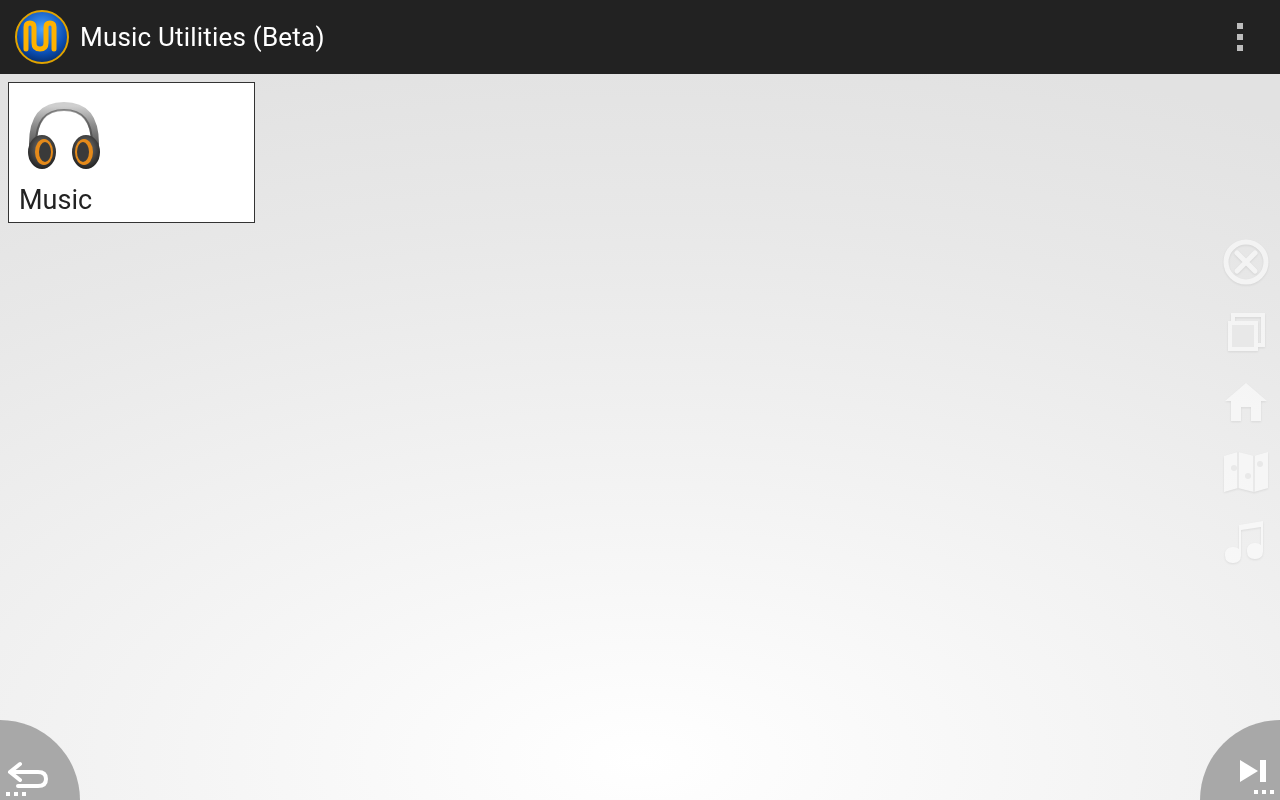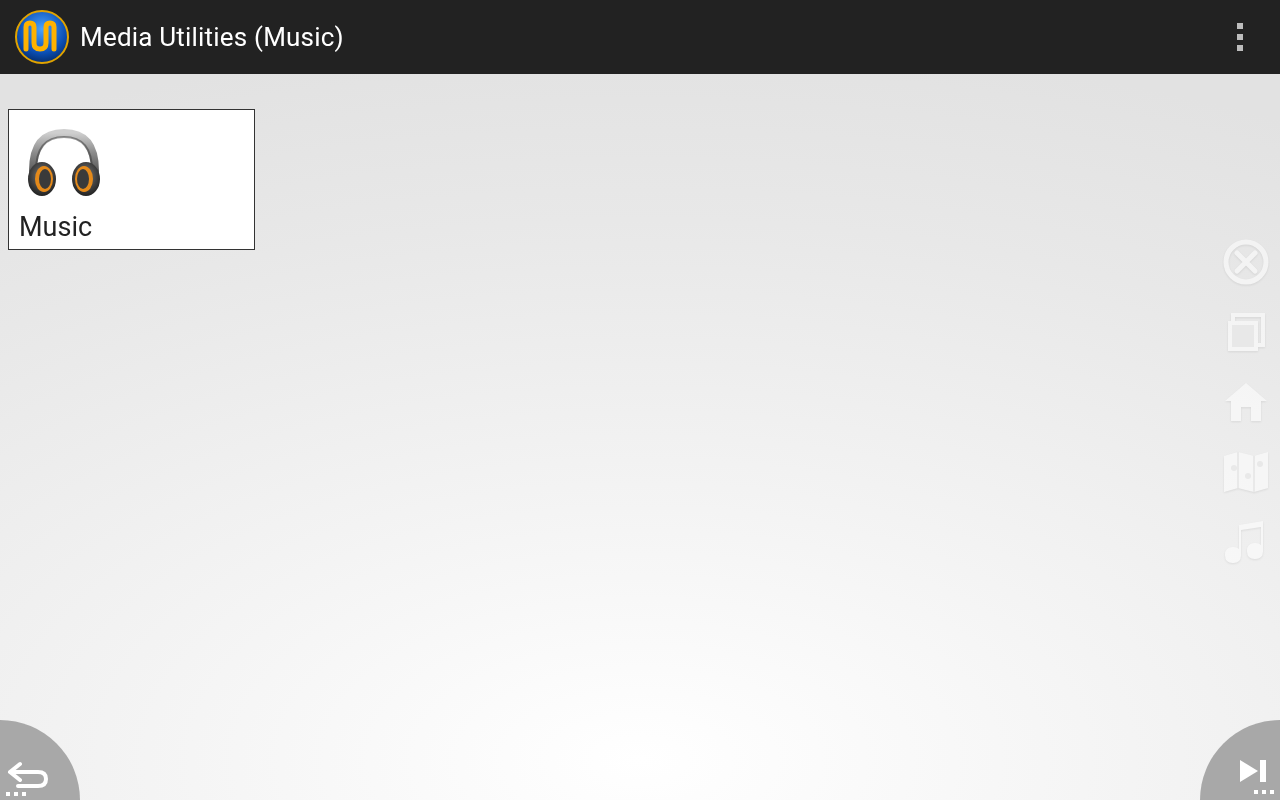--- a/index.html
+++ b/index.html
@@ -50,21 +50,20 @@
   }
   .card {
     width: 247px;
     height: 141px;
     background: #ffffff;
     border: 1px solid #333333;
     display: flex;
     flex-direction: column;
     padding: 6px 10px 4px 10px;
     cursor: pointer;
-    margin-top: 27px;
   }
   .card .icon-wrap {
     flex: 1;
     display: flex;
     align-items: center;
     justify-content: flex-start;
     padding-left: 4px;
   }
   .card .card-label {
     font-size: 27px;
@@ -138,21 +137,21 @@
           <stop offset="0%" stop-color="#4aa3ff"></stop>
           <stop offset="70%" stop-color="#0b4fb5"></stop>
           <stop offset="100%" stop-color="#062e6e"></stop>
         </radialGradient>
       </defs>
       <circle cx="28" cy="28" r="26" fill="url(#gball)" stroke="#e0a300" stroke-width="2"></circle>
 
       <path d="M12 40 L12 18 Q12 14 16 14 Q20 14 20 18 L20 34 Q20 40 26 40 Q32 40 32 34 L32 18 Q32 14 36 14 Q40 14 40 18 L40 40" fill="none" stroke="#ffb200" stroke-width="5" stroke-linecap="round"></path>
     </svg>
   </div>
-  <div class="title">Media Utilities (Music)</div>
+  <div class="title">Music Utilities (Beta)</div>
   <div class="spacer"></div>
   <div class="overflow-btn">
     <span></span>
       <span></span>
       <span></span>
   </div>
 </div>
 
 <div class="content">
   <div class="card">

